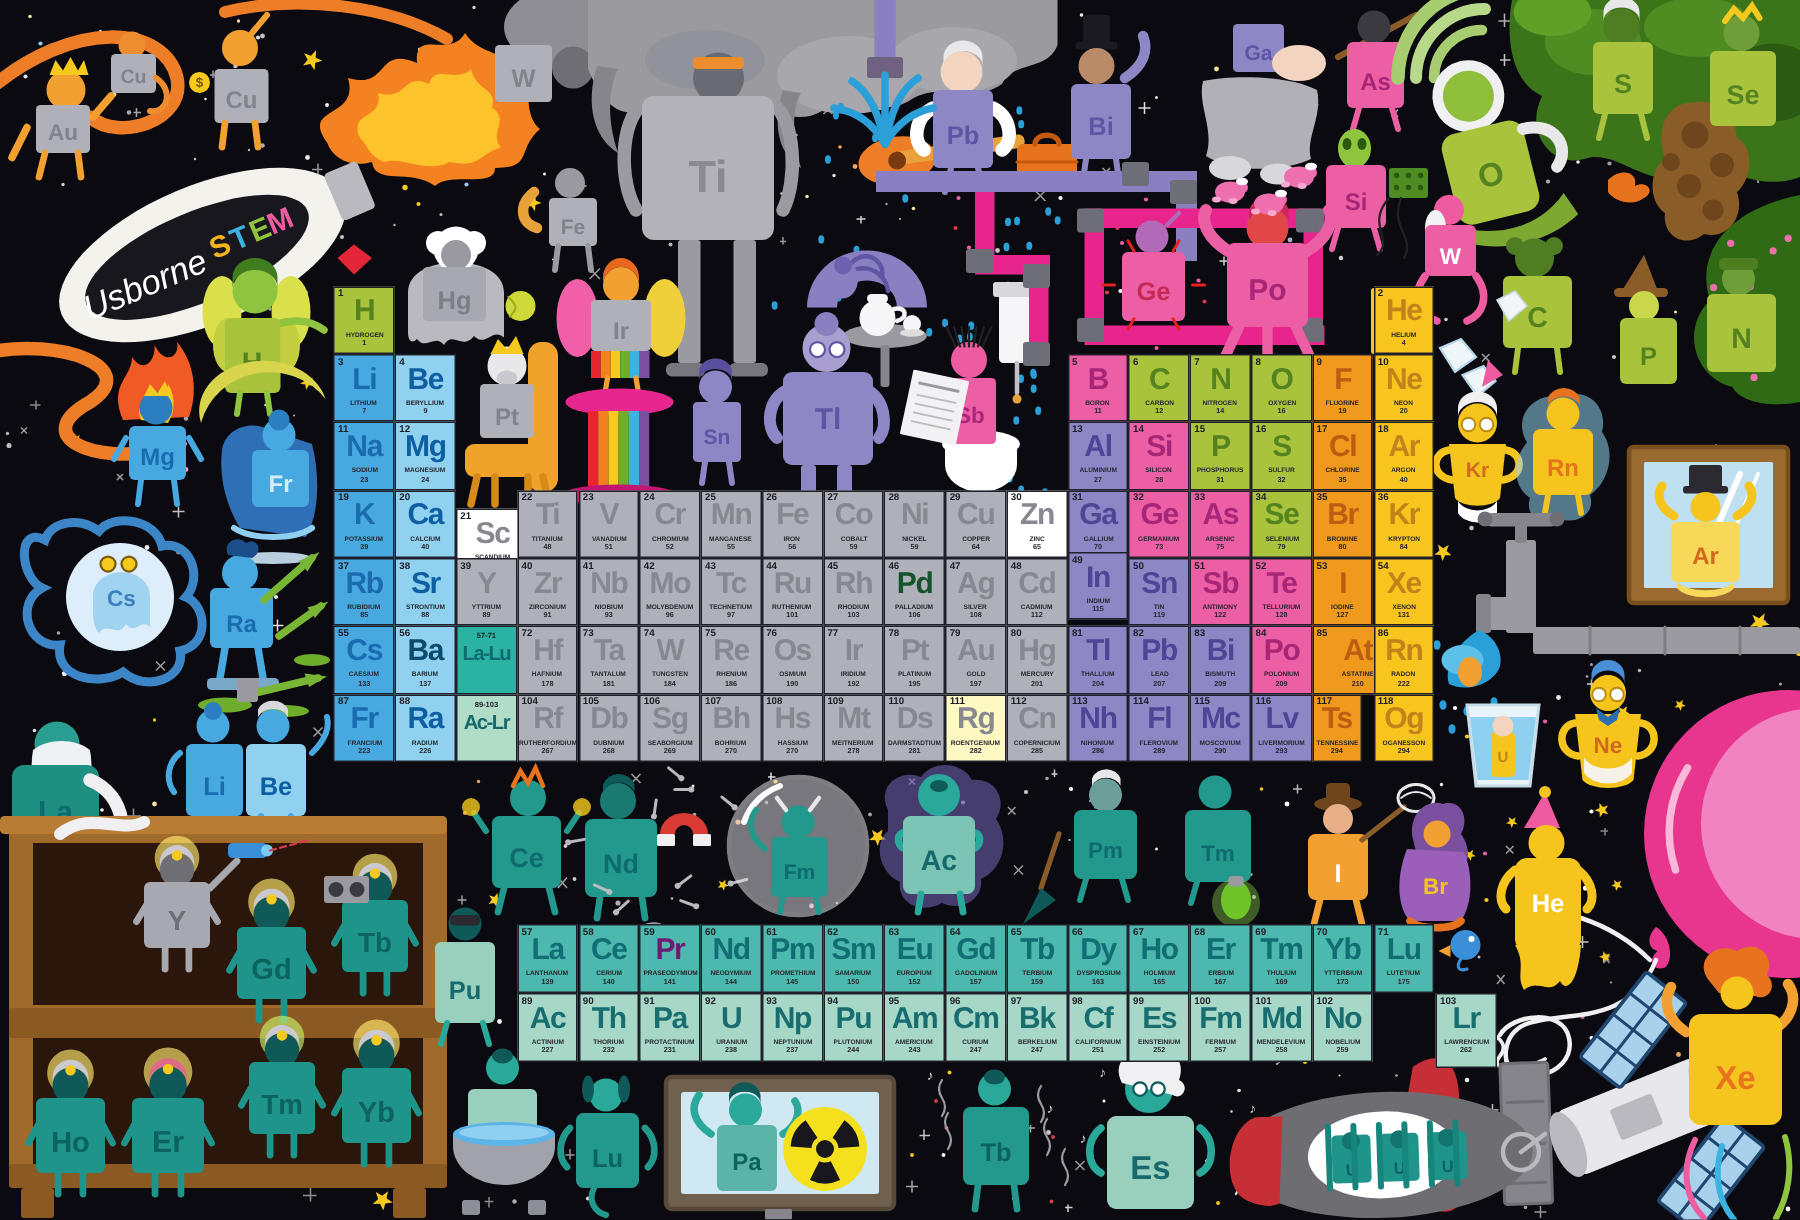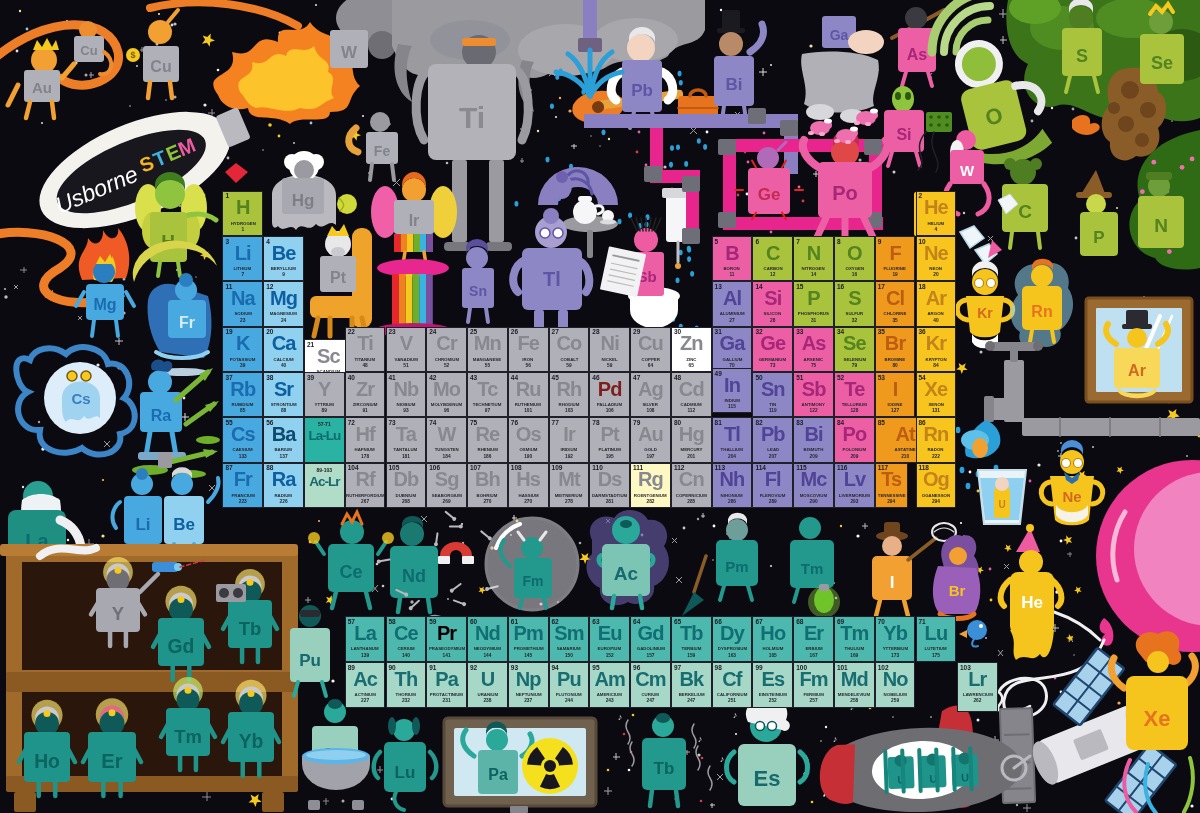--- a/index.html
+++ b/index.html
@@ -1564,21 +1564,21 @@
       <m>101</m>
     </div>
     <div class="c" style="left:548.6px;top:372.1px;width:40.8px;height:45.4px;background:#b0b1b8">
       <i>45</i>
       <b style="color:#888890">Rh</b>
       <u>RHODIUM</u>
       <m>103</m>
     </div>
     <div class="c" style="left:589.3px;top:372.1px;width:40.8px;height:45.4px;background:#b0b1b8">
       <i>46</i>
-      <b style="color:#7f1d1d">Pd</b>
+      <b style="color:#14532d">Pd</b>
       <u>PALLADIUM</u>
       <m>106</m>
     </div>
     <div class="c" style="left:630.1px;top:372.1px;width:40.8px;height:45.4px;background:#b0b1b8">
       <i>47</i>
       <b style="color:#888890">Ag</b>
       <u>SILVER</u>
       <m>108</m>
     </div>
     <div class="c" style="left:670.9px;top:372.1px;width:40.8px;height:45.4px;background:#b0b1b8">
@@ -1842,21 +1842,21 @@
       <m>139</m>
     </div>
     <div class="c" style="left:385.5px;top:616.3px;width:40.8px;height:45.8px;background:#4db8ad">
       <i>58</i>
       <b style="color:#116e73">Ce</b>
       <u>CERIUM</u>
       <m>140</m>
     </div>
     <div class="c" style="left:426.2px;top:616.3px;width:40.8px;height:45.8px;background:#4db8ad">
       <i>59</i>
-      <b style="color:#000000">Pr</b>
+      <b style="color:#701a75">Pr</b>
       <u>PRASEODYMIUM</u>
       <m>141</m>
     </div>
     <div class="c" style="left:467.0px;top:616.3px;width:40.8px;height:45.8px;background:#4db8ad">
       <i>60</i>
       <b style="color:#116e73">Nd</b>
       <u>NEODYMIUM</u>
       <m>144</m>
     </div>
     <div class="c" style="left:507.8px;top:616.3px;width:40.8px;height:45.8px;background:#4db8ad">

